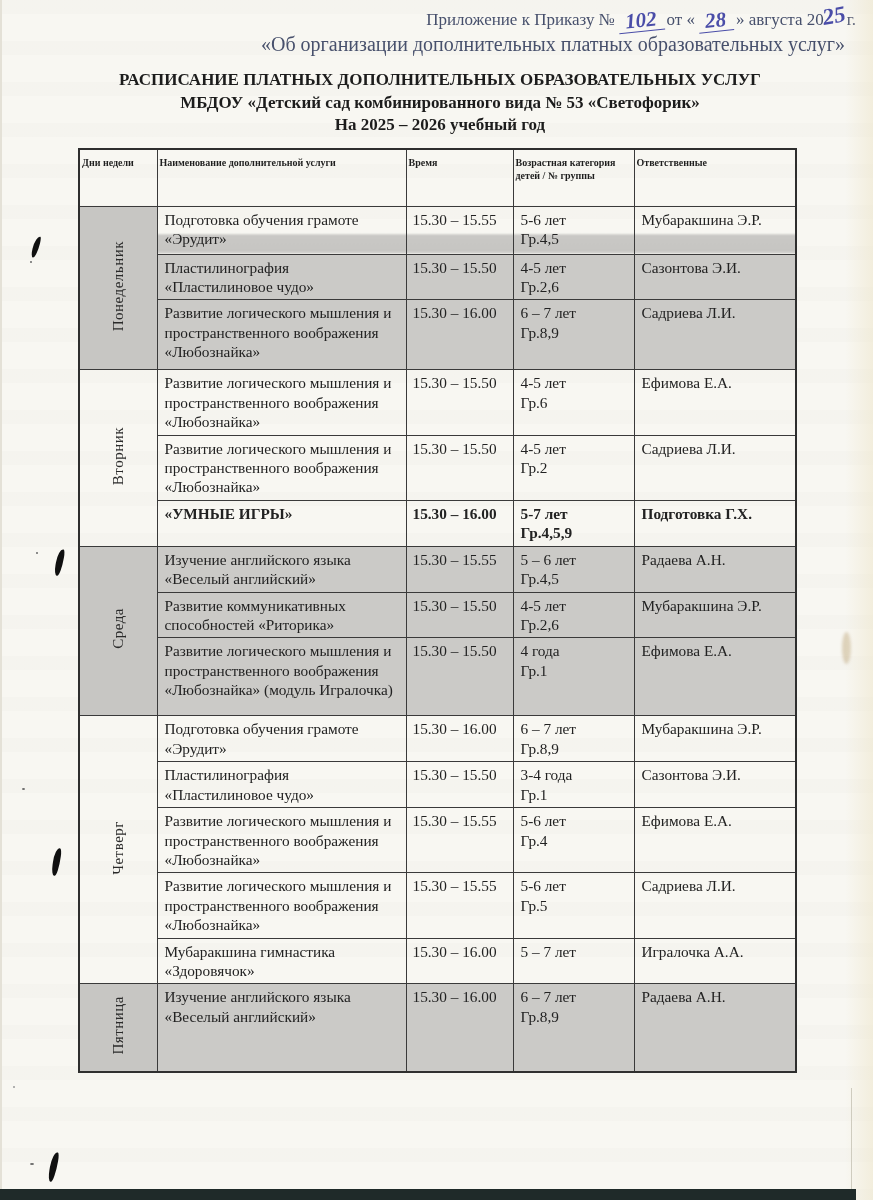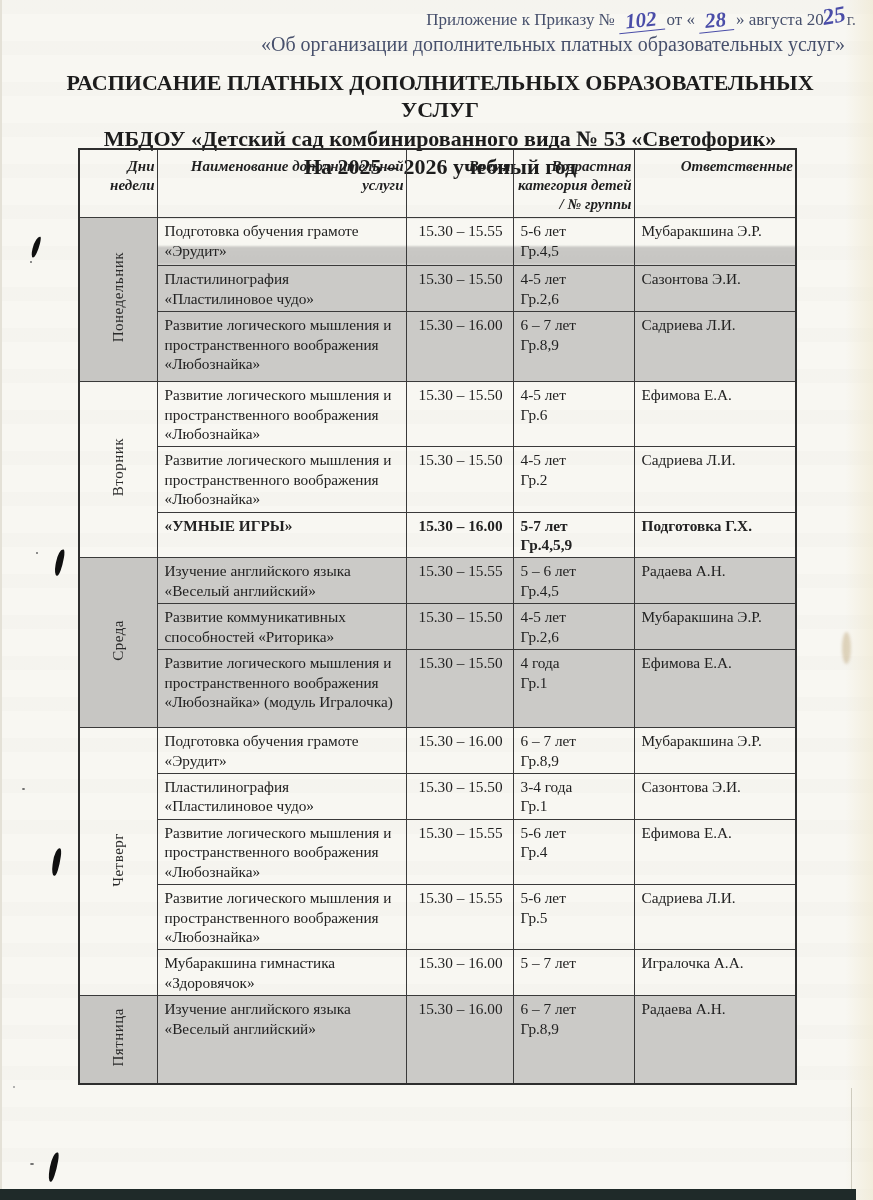--- a/index.html
+++ b/index.html
@@ -23,32 +23,32 @@
   .doc-header{position:absolute;left:250px;top:8px;width:606px;color:var(--print-ink,#47506c);}
   .hdr-line1{font-size:17px;text-align:right;white-space:nowrap;}
   .hdr-line2{font-size:20px;text-align:center;margin-top:3px;}
   .hand{display:inline-block;color:var(--hand-ink,#4a4da8);font-style:italic;font-weight:bold;
     font-size:21px;line-height:0.9;padding:0 7px 1px 7px;margin:0 3px;
     border-bottom:1.5px solid var(--hand-ink,#4a4da8);transform:rotate(-6deg) translateY(2px);}
   .hand.year{border-bottom:none;font-size:23px;margin:0 0 0 -2px;padding:0 1px;transform:rotate(-10deg) translateY(-2px);}
 
   
   .doc-title{position:absolute;left:60px;top:70px;width:760px;text-align:center;
-    color:var(--title-ink,#1c1c1c);font-weight:bold;font-size:22px;line-height:1.22;}
+    color:var(--title-ink,#1c1c1c);font-weight:bold;font-size:17px;line-height:1.22;}
   .doc-title div{margin-bottom:2px;}
 
   
   table.schedule{position:absolute;left:78px;top:148px;width:717px;
     border-collapse:collapse;table-layout:fixed;
     border:2px solid #2e2e2e;}
   .schedule th,.schedule td{border:1px solid #3a3a3a;vertical-align:top;}
-  .schedule th{font-size:15px;font-weight:bold;text-align:right;padding:7px 2px 4px 2px;line-height:1.25;
-    background:transparent;color:#1f1f1f;font-style:italic;}
+  .schedule th{font-size:10px;font-weight:bold;text-align:left;padding:7px 2px 4px 2px;line-height:1.25;
+    background:transparent;color:#1f1f1f;}
   .schedule td{font-size:15.3px;line-height:1.27;padding:3px 5px 3px 7px;color:#222;}
-  td.time{white-space:nowrap;padding-left:12px;}
+  td.time{white-space:nowrap;padding-left:6px;}
   td.day-cell{text-align:center;vertical-align:middle;padding:0;}
   .day-label{writing-mode:vertical-rl;transform:rotate(180deg);display:inline-block;
     font-size:15px;letter-spacing:0.5px;color:#2a2a2a;}
   tr.shaded td:not(.day-cell){background:var(--shade,#cbcac7);}
   td.day-shaded{background:#c7c6c3;}
   tr.band td:not(.day-cell){background:linear-gradient(180deg,rgba(0,0,0,0) 56%,#c9c8c5 62%,#c6c5c2 94%,#d9d8d5 100%);}
 
   
   .ink{position:absolute;background:#101010;}
   .ink.m1{left:33px;top:236px;width:6px;height:22px;border-radius:80% 20% 60% 40% / 60% 30% 70% 40%;transform:rotate(14deg);}

